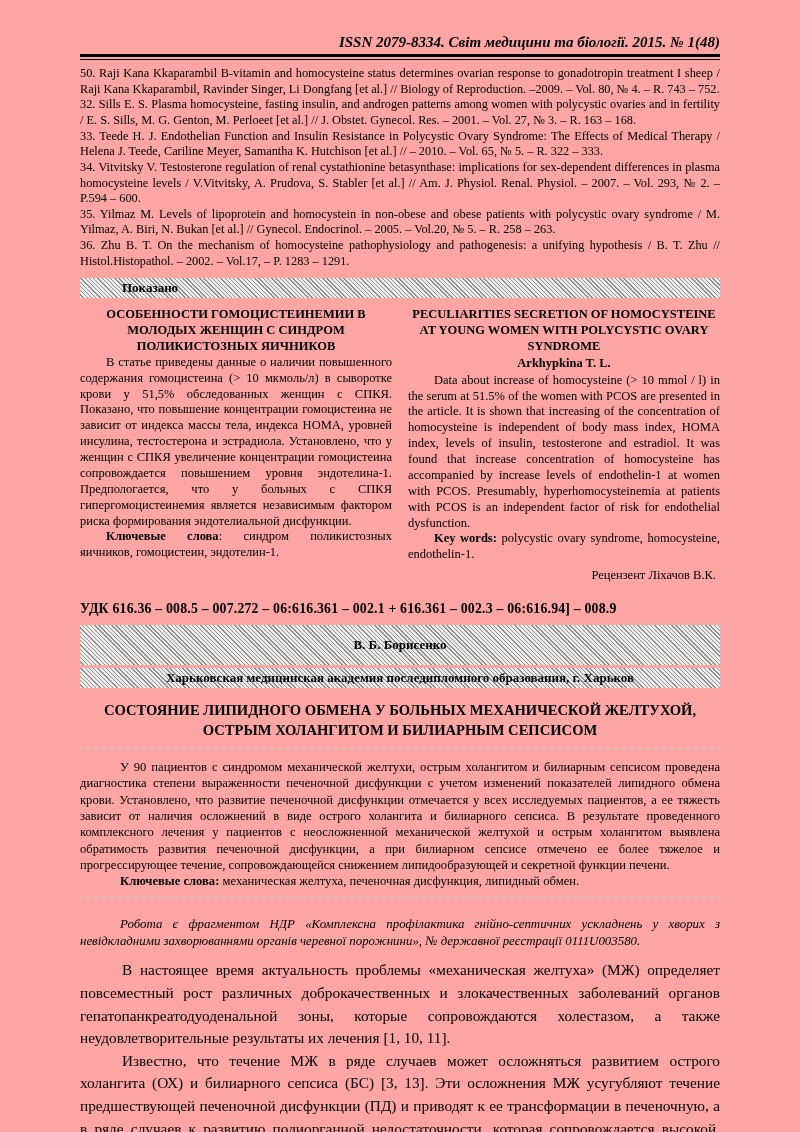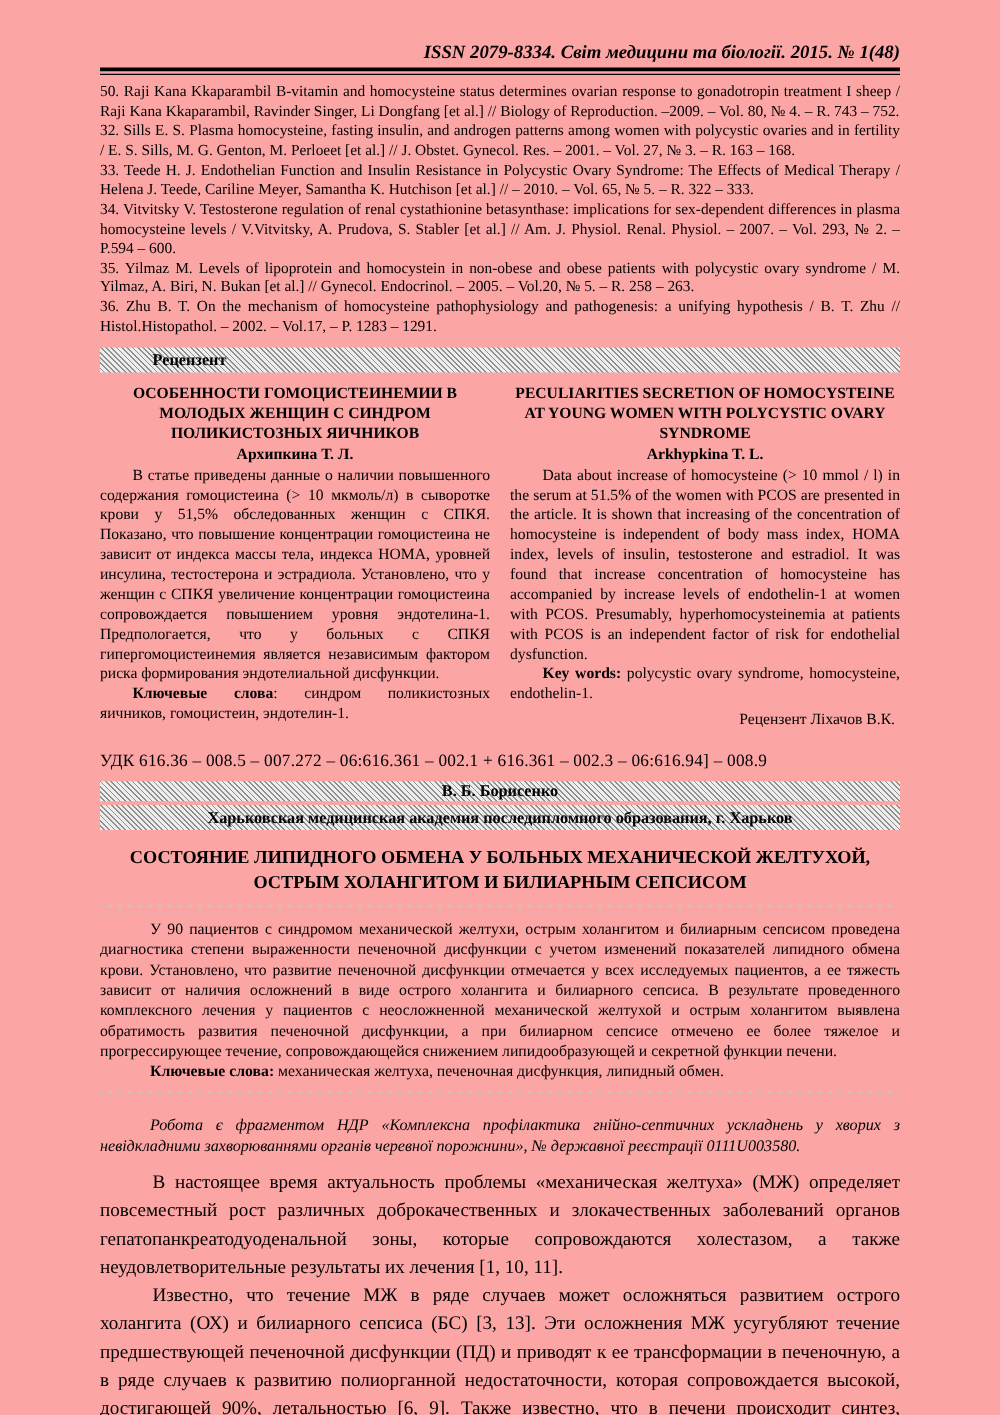--- a/index.html
+++ b/index.html
@@ -52,27 +52,27 @@
   .col-title { font-weight: bold; text-align: center; margin: 0; }
   .col-author { font-weight: bold; text-align: center; margin: 1px 0 1px 0; }
   .col-body { margin: 0; text-align: justify; text-indent: 26px; }
   .col-keywords { margin: 0; text-align: justify; text-indent: 26px; }
   .date-line { margin: 5px 4px 0 0; text-align: right; }
   .reviewer-line { margin: 5px 4px 0 0; text-align: right; }
   .bold { font-weight: bold; }
   
   .udk-line {
     margin-top: 17px;
-    font-weight: normal;
+    font-weight: bold;
     font-size: 13.8px;
     letter-spacing: 0.2px;
   }
   .author-band {
     margin-top: 8px;
-    padding: 0 8px;
+    padding: 12px 8px;
     text-align: center;
   }
   .affil-band {
     margin-top: 3px;
     padding: 2px 8px;
     text-align: center;
   }
   .article-title {
     margin: 12px 10px 0 10px;
     font-weight: bold;
@@ -131,27 +131,26 @@
   <div class="refs">
     <p>50. Raji Kana Kkaparambil B-vitamin and homocysteine status determines ovarian response to gonadotropin treatment I sheep / Raji Kana Kkaparambil, Ravinder Singer, Li Dongfang [et al.] // Biology of Reproduction. –2009. – Vol. 80, № 4. – R. 743 – 752.</p>
     <p>32. Sills E. S. Plasma homocysteine, fasting insulin, and androgen patterns among women with polycystic ovaries and in fertility / E. S. Sills, M. G. Genton, M. Perloeet [et al.] // J. Obstet. Gynecol. Res. – 2001. – Vol. 27, № 3. – R. 163 – 168.</p>
     <p>33. Teede H. J. Endothelian Function and Insulin Resistance in Polycystic Ovary Syndrome: The Effects of Medical Therapy / Helena J. Teede, Cariline Meyer, Samantha K. Hutchison [et al.] // – 2010. – Vol. 65, № 5. – R. 322 – 333.</p>
     <p>34. Vitvitsky V. Testosterone regulation of renal cystathionine betasynthase: implications for sex-dependent  differences in plasma homocysteine levels / V.Vitvitsky, A. Prudova, S. Stabler [et al.] // Am. J. Physiol. Renal. Physiol. – 2007. – Vol. 293, № 2. – P.594 – 600.</p>
     <p>35. Yilmaz M. Levels of lipoprotein and homocystein in non-obese and obese patients with polycystic ovary syndrome / M. Yilmaz, A. Biri, N. Bukan [et al.] // Gynecol. Endocrinol. – 2005. – Vol.20, № 5. – R. 258 – 263.</p>
     <p>36. Zhu B. T. On the mechanism of homocysteine pathophysiology and pathogenesis: a unifying hypothesis / B. T. Zhu // Histol.Histopathol. – 2002. – Vol.17, – P. 1283 – 1291.</p>
   </div>
 
   <div class="hatch referaty-band">
-    <span>Рецензент</span>
+    <span>Показано</span>
   </div>
 
   <div class="cols">
     <div class="col">
       <p class="col-title">ОСОБЕННОСТИ ГОМОЦИСТЕИНЕМИИ В МОЛОДЫХ ЖЕНЩИН С СИНДРОМ ПОЛИКИСТОЗНЫХ ЯИЧНИКОВ</p>
-      <p class="col-author">Архипкина Т. Л.</p>
       <p class="col-body">В статье приведены данные о наличии повышенного содержания гомоцистеина (&gt; 10 мкмоль/л) в сыворотке крови у 51,5% обследованных женщин с СПКЯ. Показано, что повышение концентрации гомоцистеина не зависит от индекса массы тела, индекса НОМА, уровней инсулина, тестостерона и эстрадиола. Установлено, что у женщин с СПКЯ увеличение концентрации гомоцистеина сопровождается повышением уровня эндотелина-1. Предпологается, что у больных с СПКЯ гипергомоцистеинемия является независимым фактором риска формирования эндотелиальной дисфункции.</p>
       <p class="col-keywords"><span class="bold">Ключевые слова</span><span>: синдром поликистозных яичников, гомоцистеин, эндотелин-1.</span></p>
     </div>
     <div class="col">
       <p class="col-title">PECULIARITIES SECRETION OF HOMOCYSTEINE AT YOUNG WOMEN WITH POLYCYSTIC OVARY SYNDROME</p>
       <p class="col-author">Arkhypkina T. L.</p>
       <p class="col-body">Data about increase of  homocysteine (&gt; 10 mmol / l) in the serum at 51.5% of the women with PCOS are presented in the article. It is shown that increasing of the concentration of homocysteine is independent of body mass index, HOMA index, levels of insulin, testosterone and estradiol. It was found that  increase concentration of homocysteine has accompanied by increase levels of endothelin-1 at women with PCOS. Presumably, hyperhomocysteinemia at patients with PCOS is an independent factor of risk for endothelial dysfunction.</p>
       <p class="col-keywords"><span class="bold">Key words:</span><span> polycystic ovary syndrome, homocysteine, endothelin-1.</span></p>
       <div class="reviewer-line">Рецензент Ліхачов В.К.</div>
     </div>

